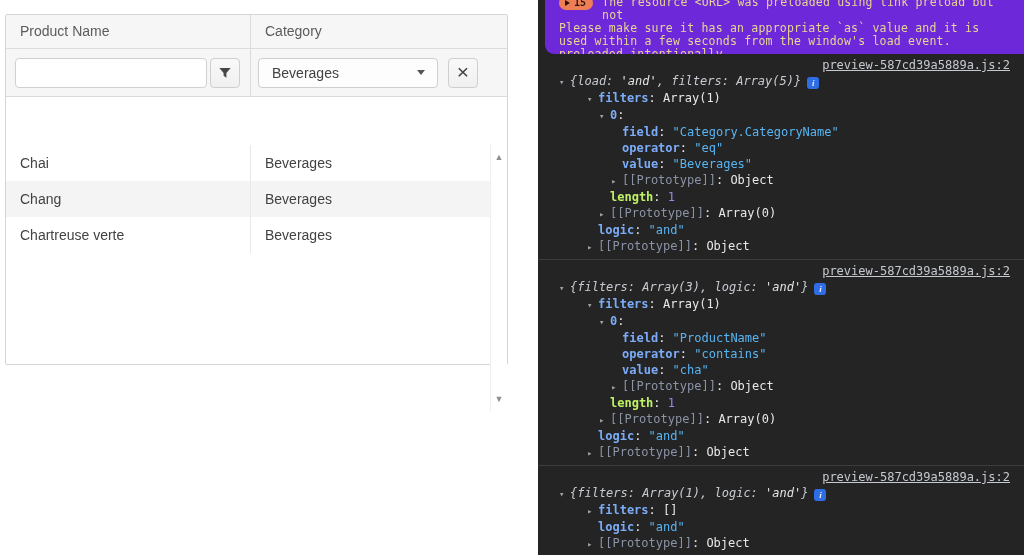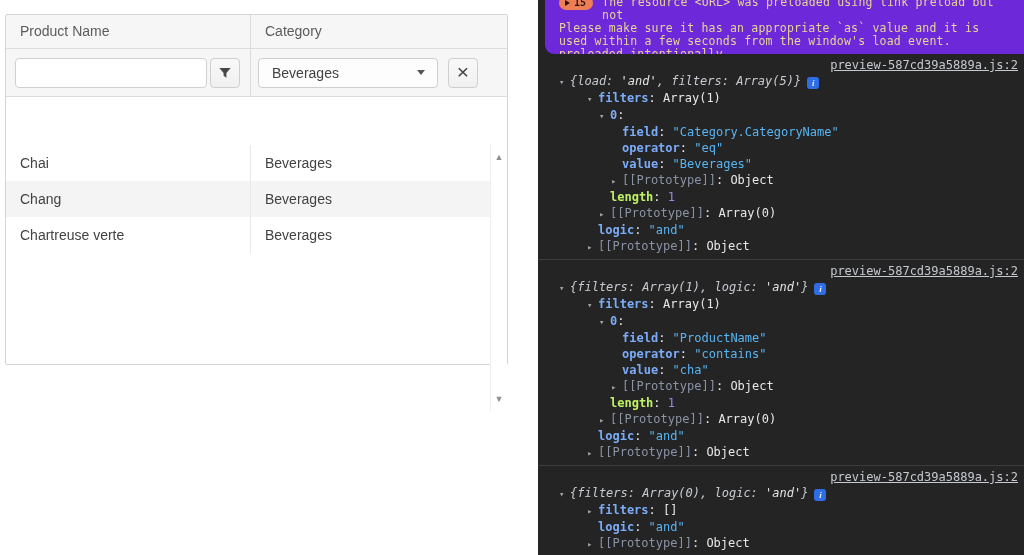--- a/index.html
+++ b/index.html
@@ -71,21 +71,21 @@
     float:left; display:inline-flex; align-items:center; gap:4px;
     background:#ed7e56; border-radius:8px; height:14px; padding:0 7px 0 6px;
     margin:0 9px 2px 0; cursor:pointer;
   }
   .warn-badge .tri { width:0; height:0; border-left:5px solid #2a1408; border-top:3.5px solid transparent; border-bottom:3.5px solid transparent; }
   .warn-badge .cnt { font-size:10px; font-weight:bold; color:#33180a; line-height:14px; }
   .warn-line { line-height:13px; font-size:11.5px; letter-spacing:0.2px; }
 
   .c-entry { padding:3px 0 4px 0; }
   .c-entry.sep { border-top:1px solid #3c3c3c; }
-  .c-linkrow { height:16px; line-height:16px; text-align:right; padding-right:6px; }
+  .c-linkrow { height:16px; line-height:16px; text-align:right; padding-right:14px; }
   .c-link { color:#c5c9d0; text-decoration:underline; cursor:pointer; }
   .c-line { line-height:16px; white-space:nowrap; }
   .c-line.l0 { padding-left:32px; }
   .c-line.l1 { padding-left:60px; }
   .c-line.l2 { padding-left:72px; }
   .c-line.l3 { padding-left:84px; }
   .c-arr { display:inline-block; width:11px; margin-left:-11px; color:#9aa0a6; font-size:9px; cursor:pointer; }
   .seg-p  { color:#e8e8e8; }
   .seg-k  { color:#7cacf8; font-weight:bold; }
   .seg-kd { color:#bef264; font-weight:bold; }
@@ -183,35 +183,35 @@
           <div class="c-line l3"><span class="seg-k">operator</span><span class="seg-p">: </span><span class="seg-s">"eq"</span></div>
           <div class="c-line l3"><span class="seg-k">value</span><span class="seg-p">: </span><span class="seg-s">"Beverages"</span></div>
           <div class="c-line l3"><span class="c-arr">▸</span><span class="seg-kp">[[Prototype]]</span><span class="seg-p">: </span><span class="seg-p">Object</span></div>
           <div class="c-line l2"><span class="seg-kd">length</span><span class="seg-p">: </span><span class="seg-n">1</span></div>
           <div class="c-line l2"><span class="c-arr">▸</span><span class="seg-kp">[[Prototype]]</span><span class="seg-p">: </span><span class="seg-p">Array(0)</span></div>
           <div class="c-line l1"><span class="seg-k">logic</span><span class="seg-p">: </span><span class="seg-s">"and"</span></div>
           <div class="c-line l1"><span class="c-arr">▸</span><span class="seg-kp">[[Prototype]]</span><span class="seg-p">: </span><span class="seg-p">Object</span></div>
         </div>
         <div class="c-entry sep">
           <div class="c-linkrow"><span class="c-link">preview-587cd39a5889a.js:2</span></div>
-          <div class="c-line l0"><span class="c-arr">▾</span><span class="seg-pi">{filters: Array(1), logic: </span><span class="seg-ps">'and'</span><span class="seg-pi">}</span><span class="c-info">i</span></div>
+          <div class="c-line l0"><span class="c-arr">▾</span><span class="seg-pi">{filters: Array(3), logic: </span><span class="seg-ps">'and'</span><span class="seg-pi">}</span><span class="c-info">i</span></div>
           <div class="c-line l1"><span class="c-arr">▾</span><span class="seg-k">filters</span><span class="seg-p">: </span><span class="seg-p">Array(1)</span></div>
           <div class="c-line l2"><span class="c-arr">▾</span><span class="seg-k">0</span><span class="seg-p">:</span></div>
           <div class="c-line l3"><span class="seg-k">field</span><span class="seg-p">: </span><span class="seg-s">"ProductName"</span></div>
           <div class="c-line l3"><span class="seg-k">operator</span><span class="seg-p">: </span><span class="seg-s">"contains"</span></div>
           <div class="c-line l3"><span class="seg-k">value</span><span class="seg-p">: </span><span class="seg-s">"cha"</span></div>
           <div class="c-line l3"><span class="c-arr">▸</span><span class="seg-kp">[[Prototype]]</span><span class="seg-p">: </span><span class="seg-p">Object</span></div>
           <div class="c-line l2"><span class="seg-kd">length</span><span class="seg-p">: </span><span class="seg-n">1</span></div>
           <div class="c-line l2"><span class="c-arr">▸</span><span class="seg-kp">[[Prototype]]</span><span class="seg-p">: </span><span class="seg-p">Array(0)</span></div>
           <div class="c-line l1"><span class="seg-k">logic</span><span class="seg-p">: </span><span class="seg-s">"and"</span></div>
           <div class="c-line l1"><span class="c-arr">▸</span><span class="seg-kp">[[Prototype]]</span><span class="seg-p">: </span><span class="seg-p">Object</span></div>
         </div>
         <div class="c-entry sep">
           <div class="c-linkrow"><span class="c-link">preview-587cd39a5889a.js:2</span></div>
-          <div class="c-line l0"><span class="c-arr">▾</span><span class="seg-pi">{filters: Array(0), logic: </span><span class="seg-ps">'and'</span><span class="seg-pi">}</span><span class="c-info">i</span></div>
+          <div class="c-line l0"><span class="c-arr">▾</span><span class="seg-pi">{filters: Array(1), logic: </span><span class="seg-ps">'and'</span><span class="seg-pi">}</span><span class="c-info">i</span></div>
           <div class="c-line l1"><span class="c-arr">▸</span><span class="seg-k">filters</span><span class="seg-p">: </span><span class="seg-p">[]</span></div>
           <div class="c-line l1"><span class="seg-k">logic</span><span class="seg-p">: </span><span class="seg-s">"and"</span></div>
           <div class="c-line l1"><span class="c-arr">▸</span><span class="seg-kp">[[Prototype]]</span><span class="seg-p">: </span><span class="seg-p">Object</span></div>
         </div>
       </div>
 
   </div>
 
 </div>
 

